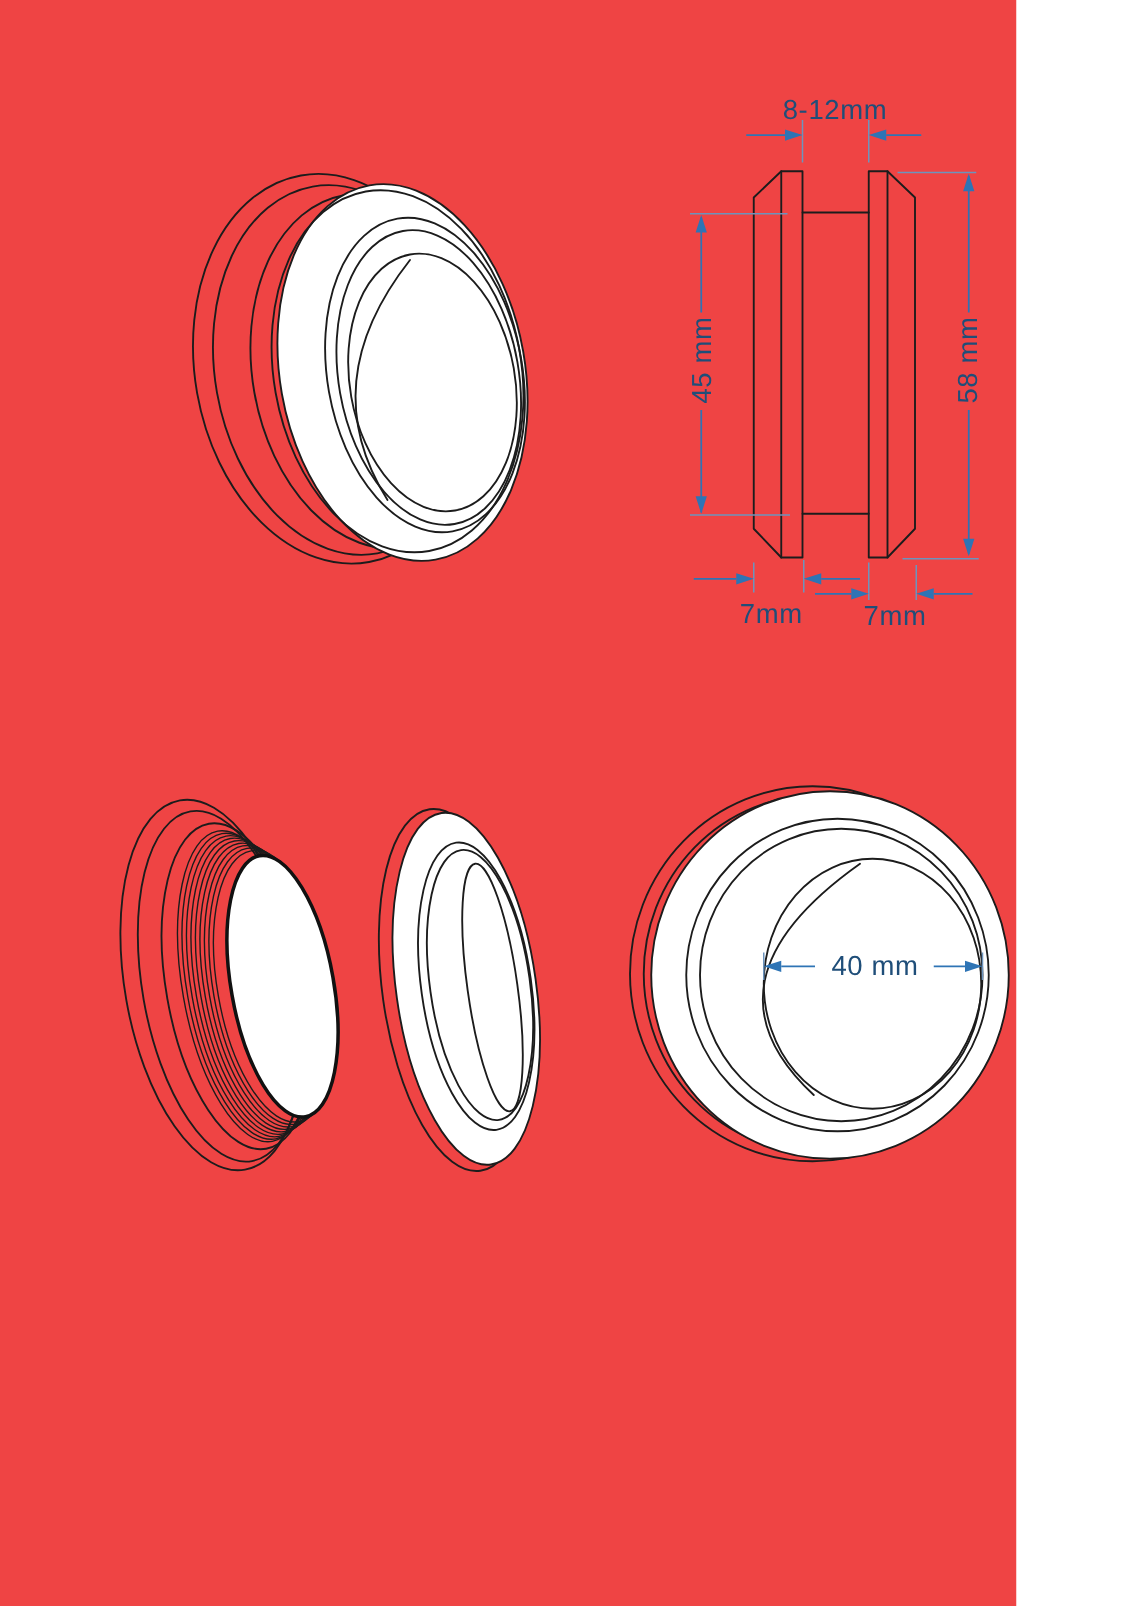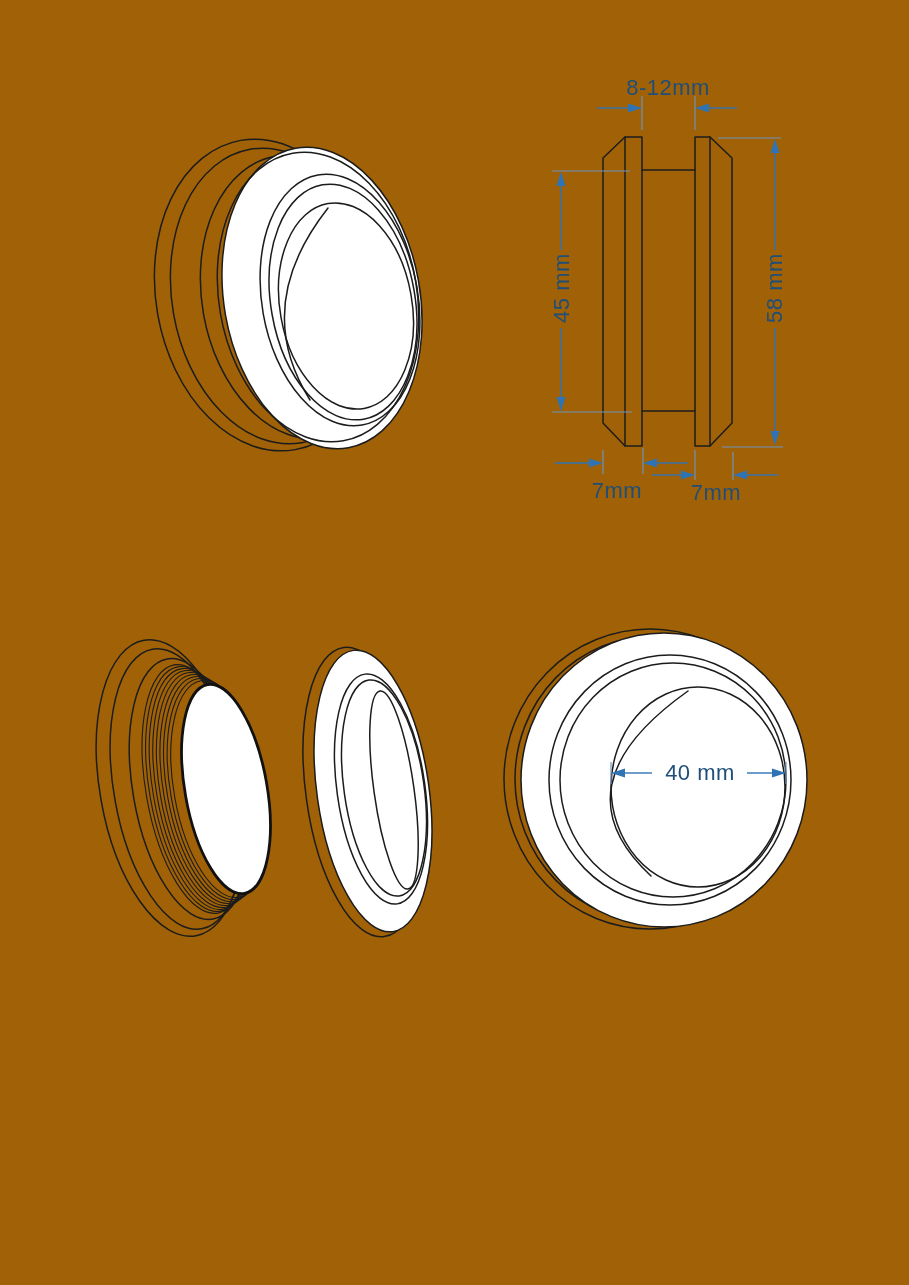--- a/index.html
+++ b/index.html
@@ -2,23 +2,23 @@
 <html><head>
 <meta charset="utf-8">
 <style>
   html, body {
     margin: 0;
     padding: 0;
     background: #ffffff;
   }
   .canvas {
     position: relative;
-    width: 909px;
+    width: 813px;
     height: 1285px;
-    background: #a16207;
+    background: #ef4444;
     overflow: hidden;
     font-family: "Liberation Sans", sans-serif;
   }
   svg { display: block; }
   .part-line {
     fill: none;
     stroke: #1c1c1c;
     stroke-width: 1.5;
     stroke-linejoin: round;
     stroke-linecap: round;

